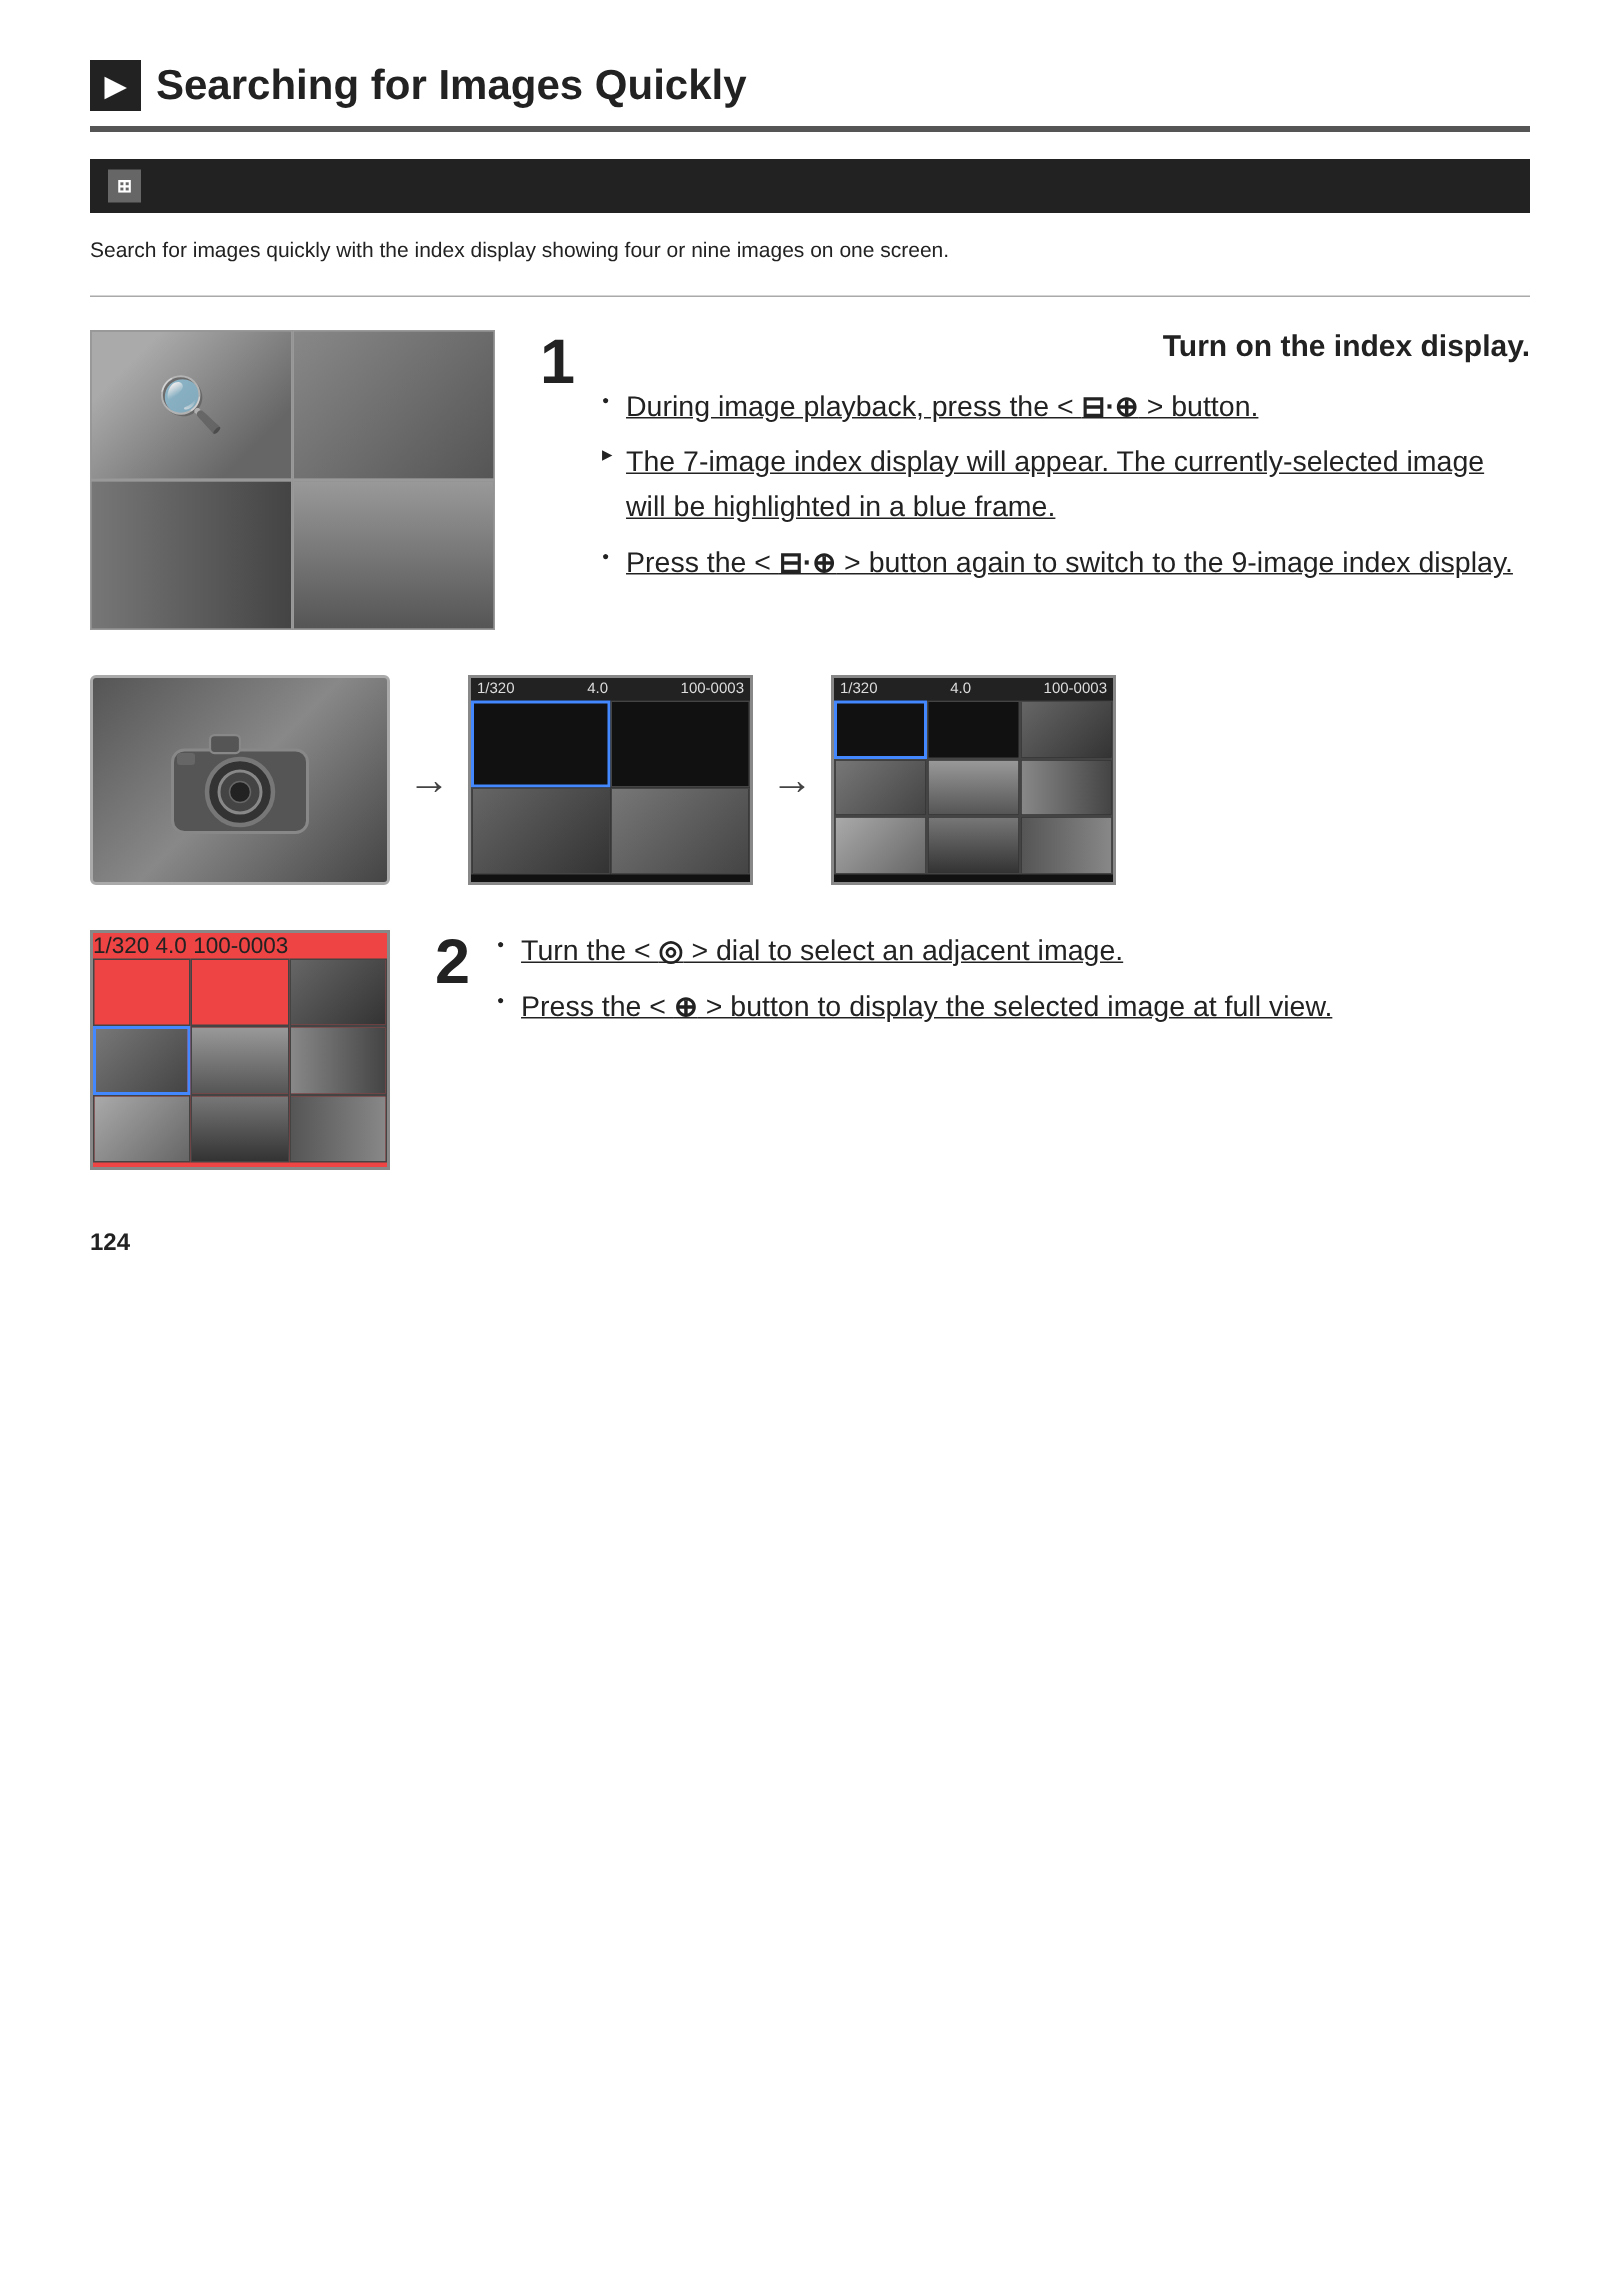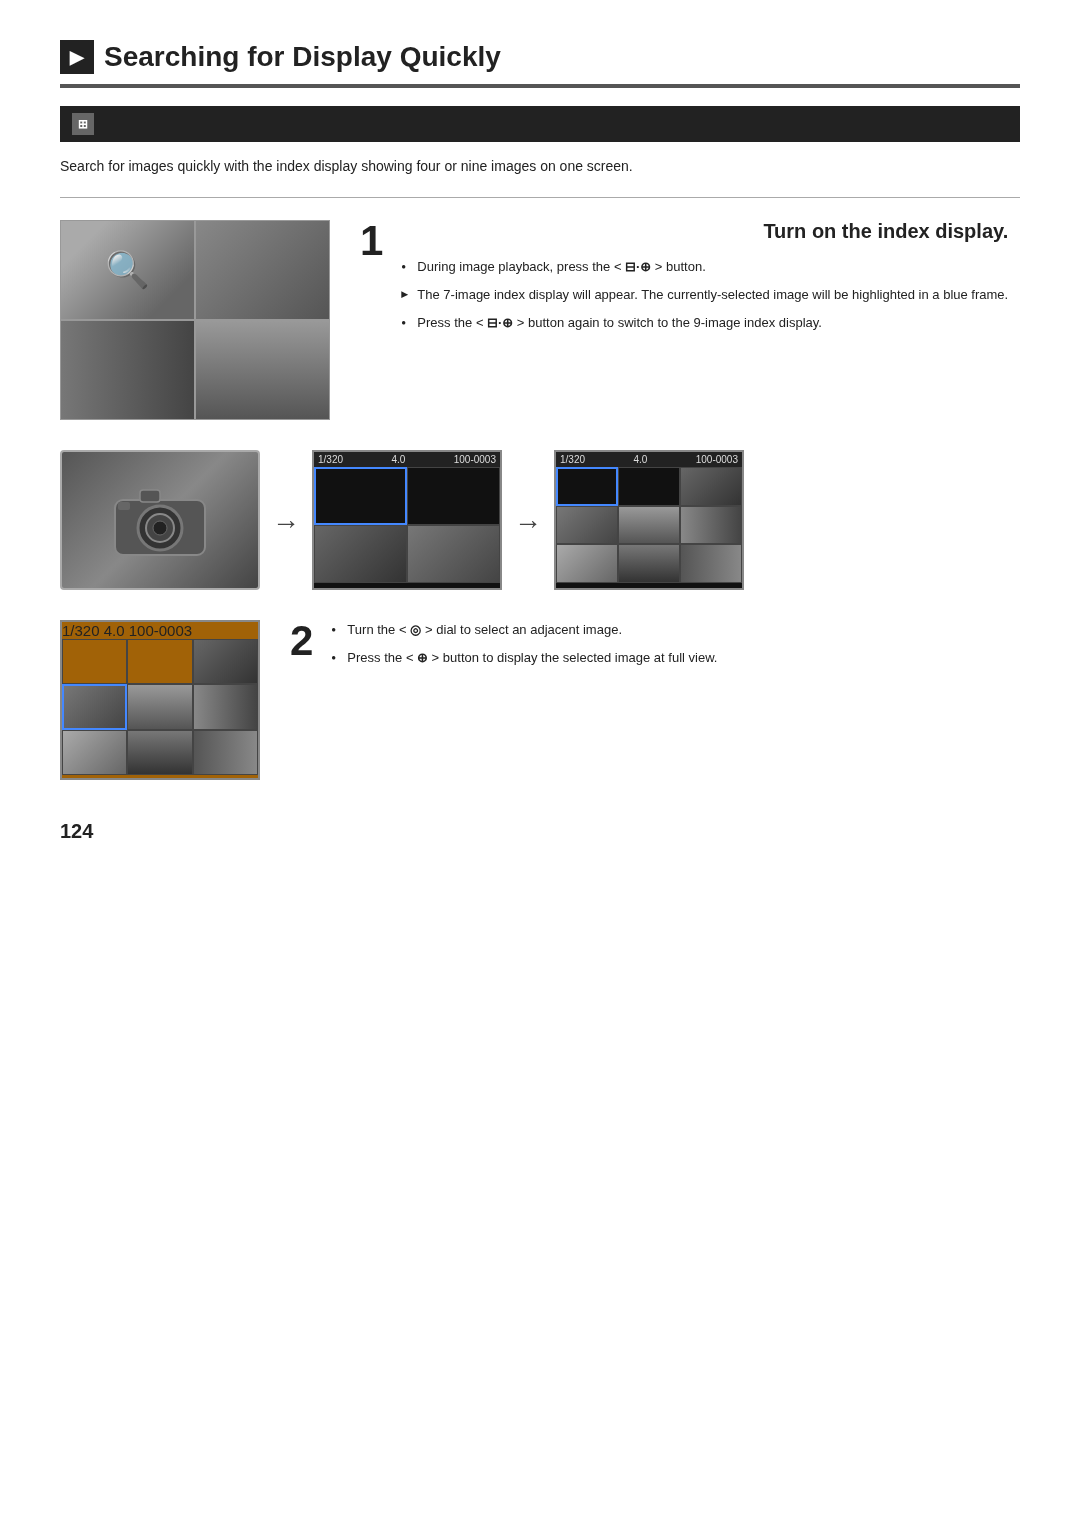--- a/index.html
+++ b/index.html
@@ -129,25 +129,26 @@
       margin-bottom: 14px;
       display: flex;
       align-items: center;
       justify-content: flex-end;
     }
     .step-bullets {
       list-style: none;
       padding: 0;
     }
     .step-bullets li {
-      font-size: 13px;
+      font-size: 19px;
       line-height: 1.55;
       margin-bottom: 8px;
       padding-left: 16px;
       position: relative;
+      text-decoration: underline;
     }
     .step-bullets li.bullet-dot::before {
       content: '●';
       position: absolute;
       left: 0;
       font-size: 8px;
       top: 4px;
     }
     .step-bullets li.bullet-tri::before {
       content: '▶';
@@ -230,42 +231,42 @@
     
     .step2-row {
       display: flex;
       gap: 30px;
       margin-bottom: 30px;
       align-items: flex-start;
     }
     .step2-image {
       width: 200px;
       height: 160px;
-      background: #a16207;
+      background: #ef4444;
       border: 2px solid #888;
       position: relative;
       overflow: hidden;
       flex-shrink: 0;
     }
 
     
     .page-number {
-      font-size: 20px;
+      font-size: 16px;
       font-weight: bold;
       margin-top: 40px;
     }
   </style>
 </head>
 <body>
 
 <div class="page-title">
   <div class="title-icon-box">
     <span>▶</span>
   </div>
-  <span>Searching for Display Quickly</span>
+  <span>Searching for Images Quickly</span>
 </div>
 
 <div class="section-header">
   <div class="section-icon-box">
     <span>⊞</span>
   </div>
 </div>
 
 <p class="intro-text">Search for images quickly with the index display showing four or nine images on one screen.</p>
 

